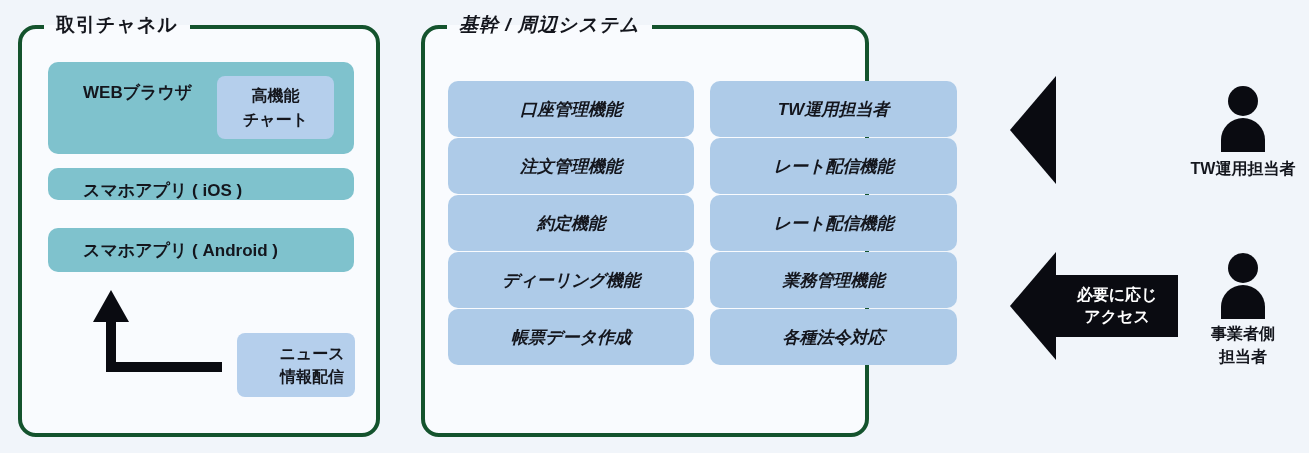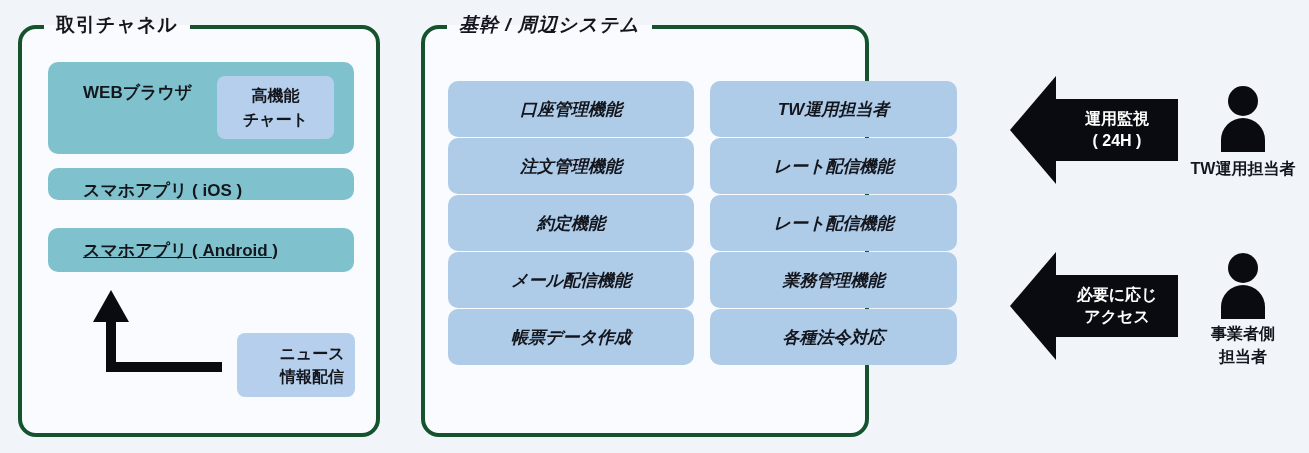--- a/index.html
+++ b/index.html
@@ -57,21 +57,21 @@
     </div>
 
     <div class="abs badge preline" style="left:195px; top:47px; width:117px; height:63px;">高機能
 チャート</div>
 
     <div class="abs teal-box" style="left:26px; top:139px; width:306px; height:32px;">
       <span class="lbl" style="top:11px;">スマホアプリ ( iOS )</span>
     </div>
 
     <div class="abs teal-box" style="left:26px; top:199px; width:306px; height:44px;">
-      <span class="lbl" style="top:11px;text-decoration:underline;">スマホアプリ ( Android )</span>
+      <span class="lbl" style="top:11px;">スマホアプリ ( Android )</span>
     </div>
 
     <svg class="abs" style="left:71px; top:261px;" width="130" height="82" viewBox="0 0 130 82">
       <polygon points="18,0 0,32 36,32" fill="#0a0b11"></polygon>
       <rect x="13" y="31" width="10" height="43" fill="#0a0b11"></rect>
       <rect x="13" y="72" width="116" height="10" fill="#0a0b11"></rect>
     </svg>
 
     <div class="abs badge preline" style="left:215px; top:304px; width:118px; height:64px;padding-left:32px;">ニュース
 情報配信</div>
@@ -80,31 +80,29 @@
   <div class="panel" style="left:421px; width:448px;font-style:italic;">
     <span class="legend">基幹 / 周辺システム</span>
 
     <div class="grid">
       <div class="fn-box">口座管理機能</div>
       <div class="fn-box">TW運用担当者</div>
       <div class="fn-box">注文管理機能</div>
       <div class="fn-box">レート配信機能</div>
       <div class="fn-box">約定機能</div>
       <div class="fn-box">レート配信機能</div>
-      <div class="fn-box">メール配信機能</div>
+      <div class="fn-box">ディーリング機能</div>
       <div class="fn-box">業務管理機能</div>
       <div class="fn-box">帳票データ作成</div>
       <div class="fn-box">各種法令対応</div>
     </div>
   </div>
 
   <div class="h-arrow" style="left:1010px; top:76px;">
     <div class="tri"></div>
-    <div class="body preline">運用監視
-( 24H )</div>
   </div>
 
   <div class="person" style="left:1220px; top:86px;">
     <div class="head"></div>
     <div class="torso"></div>
   </div>
   <div class="person-name" style="left:1174px; top:157px;">TW運用担当者</div>
 
   <div class="h-arrow" style="left:1010px; top:252px;">
     <div class="tri"></div>

